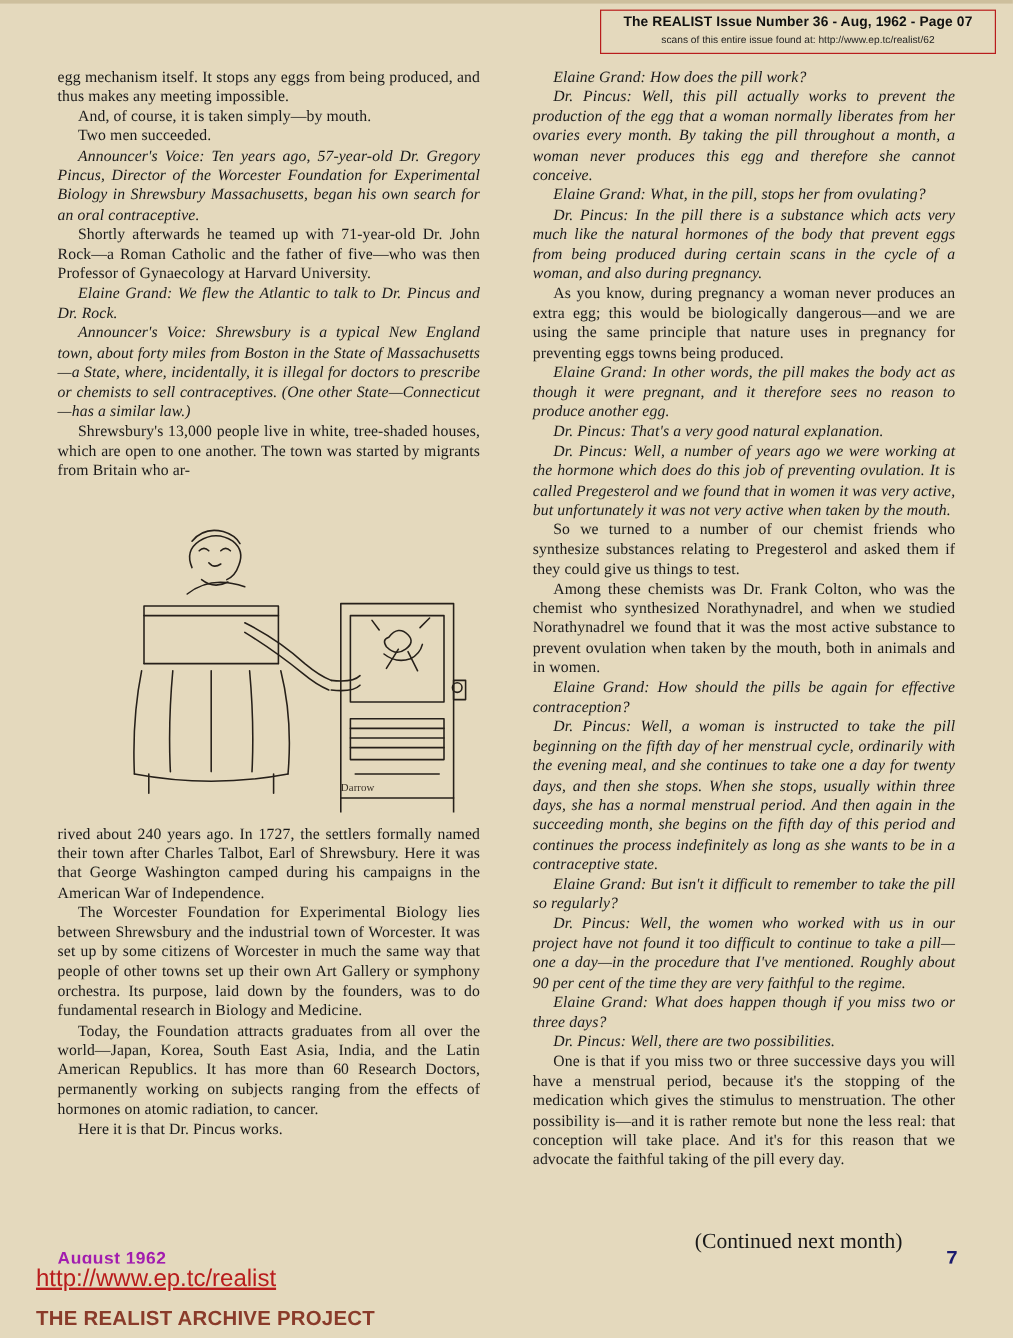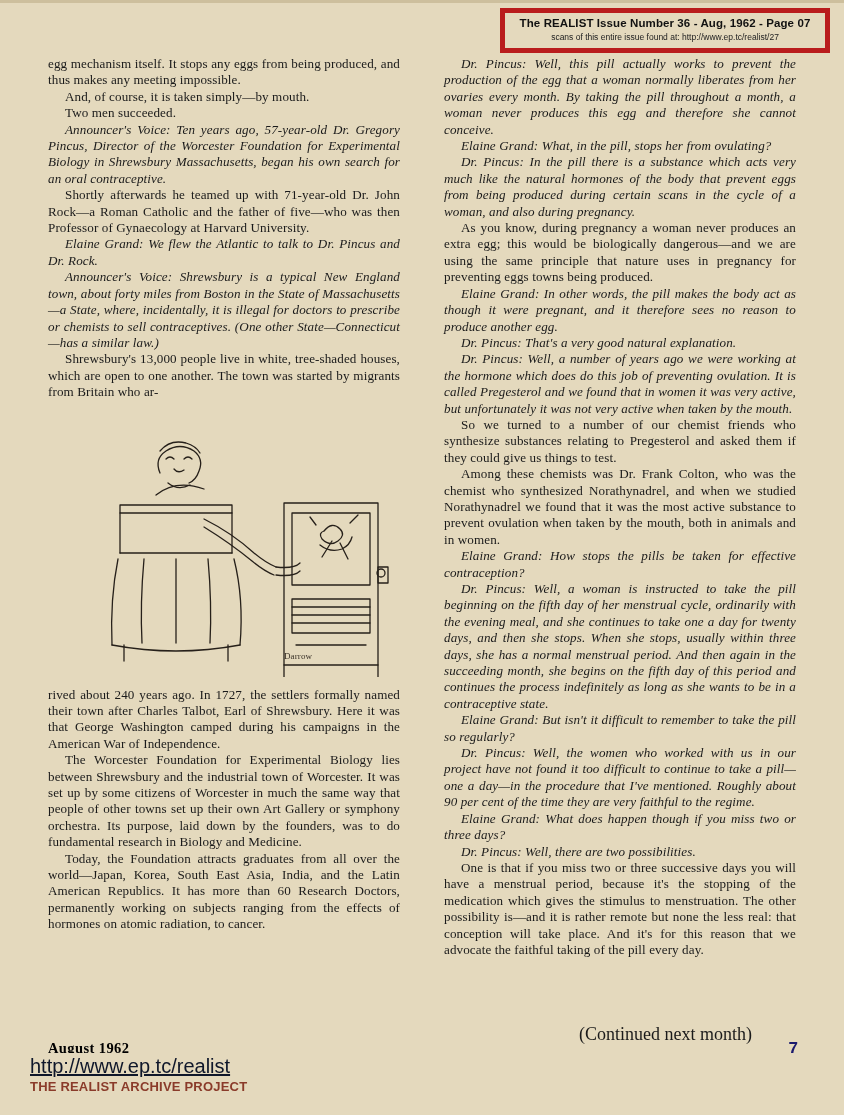--- a/index.html
+++ b/index.html
@@ -22,21 +22,21 @@
     background: #e4d9bd;
   }
 
   
   .header-stamp {
     position: absolute;
     right: 14px;
     top: 8px;
     width: 330px;
     background: #e4d9bd;
-    border: 5px solid #b91c1c;
+    border: 1px solid #b91c1c;
     padding: 4px 6px 5px 6px;
     text-align: center;
     line-height: 1.15;
   }
   .header-stamp .line1 {
     font-family: "Liberation Sans", sans-serif;
     font-size: 11.5px;
     font-weight: bold;
     color: #111;
     letter-spacing: .1px;
@@ -82,24 +82,24 @@
     height: 268px;
     margin: 8px 0 10px 0;
   }
   .illus svg { display: block; }
 
   
   .footer-left {
     position: absolute;
     left: 48px;
     bottom: 58px;
-    font-family: Liberation Serif, serif;
+    font-family: Liberation Sans, sans-serif;
     font-weight: bold;
     font-size: 14.5px;
-    color: #000000;
+    color: #a21caf;
     letter-spacing: .4px;
   }
   .footer-right {
     position: absolute;
     right: 46px;
     bottom: 56px;
     font-family: "Liberation Sans", sans-serif;
     font-weight: bold;
     font-size: 17px;
     color: #1b1b6e;
@@ -120,29 +120,29 @@
     width: 844px;
     height: 62px;
     background: #e4d9bd;
   }
   .wm-url {
     position: absolute;
     left: 30px;
     top: 2px;
     font-family: "Liberation Sans", sans-serif;
     font-size: 20px;
-    color: #0f172a;
+    color: #b91c1c;
     text-decoration: underline;
   }
   .wm-sub {
     position: absolute;
     left: 30px;
-    top: 26px;
-    font-family: "Liberation Sans", sans-serif;
-    font-size: 13px;
+    top: 36px;
+    font-family: "Liberation Sans", sans-serif;
+    font-size: 17px;
     font-weight: bold;
     color: #8a3b2a;
     letter-spacing: .2px;
   }
 
   .rule-top {
     position: absolute;
     left: 0; top: 0;
     width: 844px; height: 3px;
     background: #cdbf9d;
@@ -150,21 +150,21 @@
 </style>
 </head>
 <body>
 
 <div class="page">
 
   <div class="rule-top"></div>
 
   <div class="header-stamp">
     <div class="line1">The REALIST Issue Number 36 - Aug, 1962 - Page 07</div>
-    <div class="line2">scans of this entire issue found at: http://www.ep.tc/realist/27</div>
+    <div class="line2">scans of this entire issue found at: http://www.ep.tc/realist/62</div>
   </div>
 
   <div class="columns">
 
     <div class="col col-left">
       <p class="noindent">egg mechanism itself. It stops any eggs from being produced, and thus makes any meeting impossible.</p>
       <p>And, of course, it is taken simply—by mouth.</p>
       <p>Two men succeeded.</p>
       <p class="spk">Announcer's Voice: Ten years ago, 57-year-old Dr. Gregory Pincus, Director of the Worcester Foundation for Experimental Biology in Shrewsbury Massachusetts, began his own search for an oral contraceptive.</p>
       <p>Shortly afterwards he teamed up with 71-year-old Dr. John Rock—a Roman Catholic and the father of five—who was then Professor of Gynaecology at Harvard University.</p>
@@ -221,33 +221,35 @@
             <path d="M228 158 q18 2 24 -4"></path>
             <path d="M228 166 q18 2 24 -4"></path>
           </g>
           <text x="236" y="250" font-family="Liberation Serif, serif" font-size="9" fill="#3a3228">Darrow</text>
         </svg>
       </div>
 
       <p class="noindent">rived about 240 years ago. In 1727, the settlers formally named their town after Charles Talbot, Earl of Shrewsbury. Here it was that George Washington camped during his campaigns in the American War of Independence.</p>
       <p>The Worcester Foundation for Experimental Biology lies between Shrewsbury and the industrial town of Worcester. It was set up by some citizens of Worcester in much the same way that people of other towns set up their own Art Gallery or symphony orchestra. Its purpose, laid down by the founders, was to do fundamental research in Biology and Medicine.</p>
       <p>Today, the Foundation attracts graduates from all over the world—Japan, Korea, South East Asia, India, and the Latin American Republics. It has more than 60 Research Doctors, permanently working on subjects ranging from the effects of hormones on atomic radiation, to cancer.</p>
+      <p>Here it is that Dr. Pincus works.</p>
     </div>
 
     <div class="col col-right">
+      <p class="spk">Elaine Grand: How does the pill work?</p>
       <p class="spk">Dr. Pincus: Well, this pill actually works to prevent the production of the egg that a woman normally liberates from her ovaries every month. By taking the pill throughout a month, a woman never produces this egg and therefore she cannot conceive.</p>
       <p class="spk">Elaine Grand: What, in the pill, stops her from ovulating?</p>
       <p class="spk">Dr. Pincus: In the pill there is a substance which acts very much like the natural hormones of the body that prevent eggs from being produced during certain scans in the cycle of a woman, and also during pregnancy.</p>
       <p>As you know, during pregnancy a woman never produces an extra egg; this would be biologically dangerous—and we are using the same principle that nature uses in pregnancy for preventing eggs towns being produced.</p>
       <p class="spk">Elaine Grand: In other words, the pill makes the body act as though it were pregnant, and it therefore sees no reason to produce another egg.</p>
       <p class="spk">Dr. Pincus: That's a very good natural explanation.</p>
       <p class="spk">Dr. Pincus: Well, a number of years ago we were working at the hormone which does do this job of preventing ovulation. It is called Pregesterol and we found that in women it was very active, but unfortunately it was not very active when taken by the mouth.</p>
       <p>So we turned to a number of our chemist friends who synthesize substances relating to Pregesterol and asked them if they could give us things to test.</p>
       <p>Among these chemists was Dr. Frank Colton, who was the chemist who synthesized Norathynadrel, and when we studied Norathynadrel we found that it was the most active substance to prevent ovulation when taken by the mouth, both in animals and in women.</p>
-      <p class="spk">Elaine Grand: How stops the pills be taken for effective contraception?</p>
+      <p class="spk">Elaine Grand: How should the pills be again for effective contraception?</p>
       <p class="spk">Dr. Pincus: Well, a woman is instructed to take the pill beginning on the fifth day of her menstrual cycle, ordinarily with the evening meal, and she continues to take one a day for twenty days, and then she stops. When she stops, usually within three days, she has a normal menstrual period. And then again in the succeeding month, she begins on the fifth day of this period and continues the process indefinitely as long as she wants to be in a contraceptive state.</p>
       <p class="spk">Elaine Grand: But isn't it difficult to remember to take the pill so regularly?</p>
       <p class="spk">Dr. Pincus: Well, the women who worked with us in our project have not found it too difficult to continue to take a pill—one a day—in the procedure that I've mentioned. Roughly about 90 per cent of the time they are very faithful to the regime.</p>
       <p class="spk">Elaine Grand: What does happen though if you miss two or three days?</p>
       <p class="spk">Dr. Pincus: Well, there are two possibilities.</p>
       <p>One is that if you miss two or three successive days you will have a menstrual period, because it's the stopping of the medication which gives the stimulus to menstruation. The other possibility is—and it is rather remote but none the less real: that conception will take place. And it's for this reason that we advocate the faithful taking of the pill every day.</p>
     </div>
   </div>
 
   <div class="continued">(Continued next month)</div>

